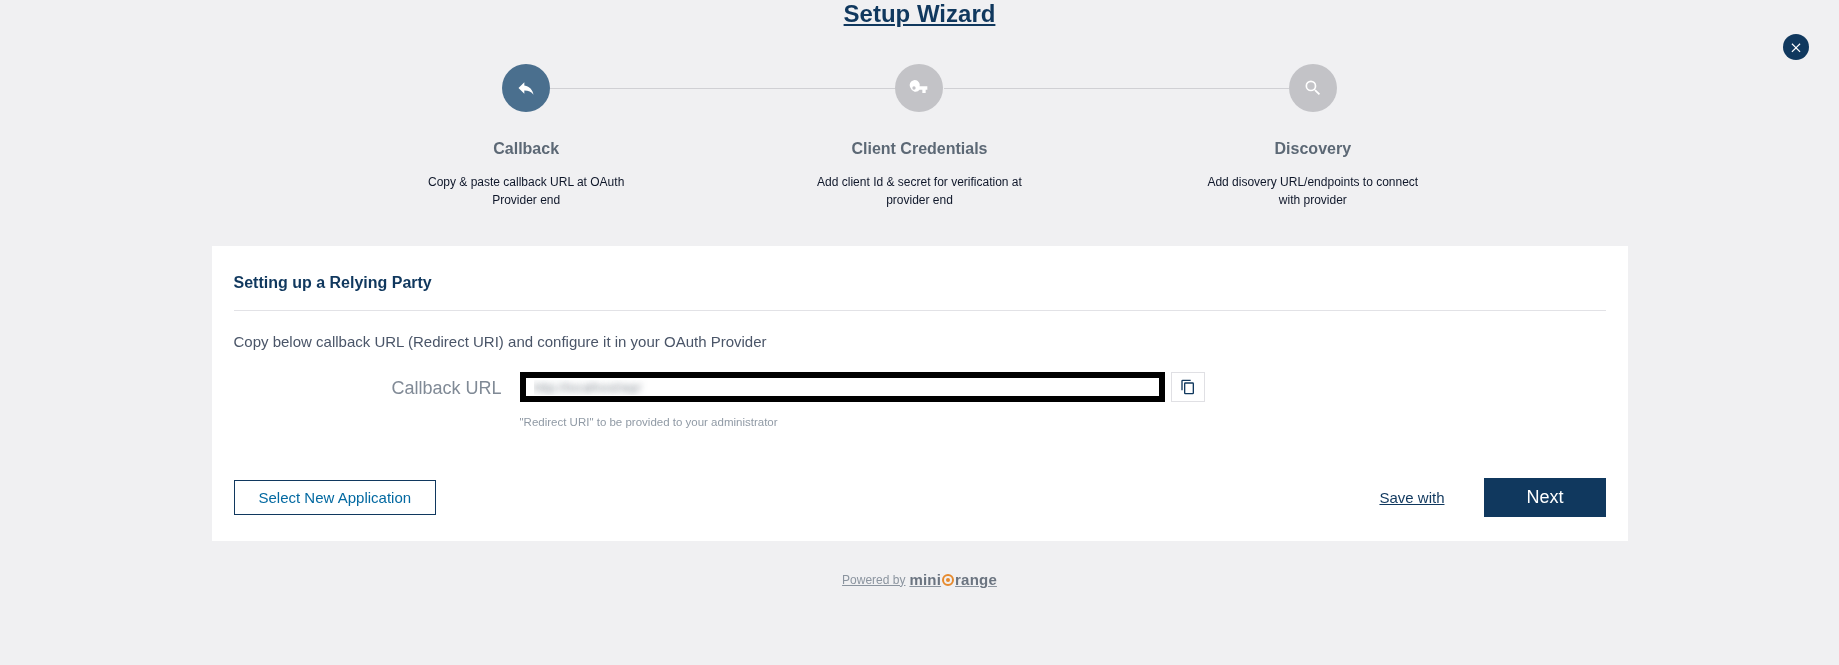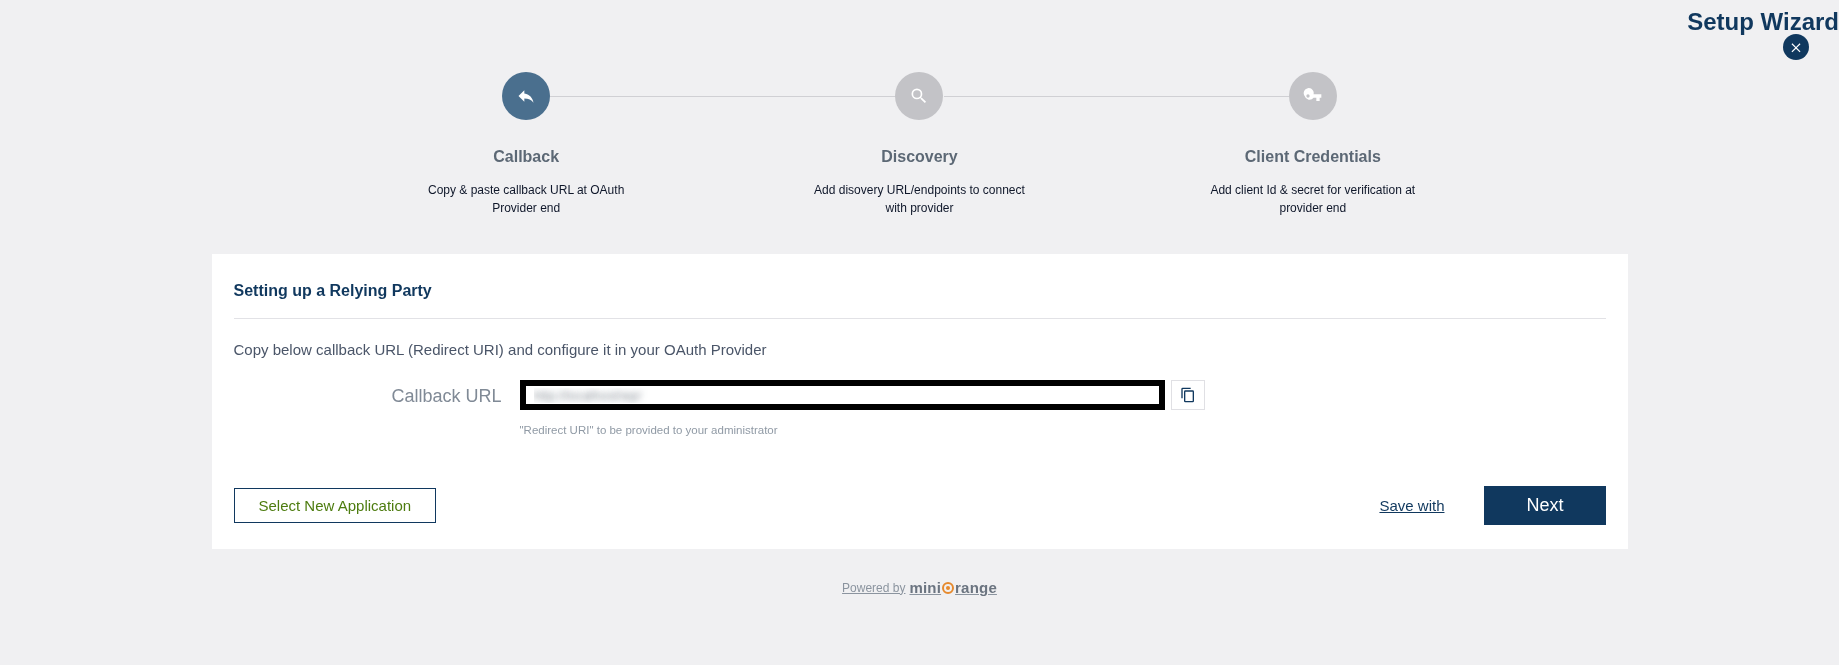--- a/index.html
+++ b/index.html
@@ -5,26 +5,27 @@
     * { box-sizing: border-box; margin: 0; padding: 0; }
     body {
       background: #f0f0f2;
       font-family: Verdana, Geneva, sans-serif;
       width: 1839px;
       height: 665px;
       position: relative;
       color: #4a5568;
     }
     .page-title {
-      text-align: right;
+      text-align: center;
       font-size: 24px;
       font-weight: 700;
       color: #10385e;
-      padding-top: 8px;
+      padding-top: 0px;
       margin-bottom: 36px;
+      text-decoration: underline;
     }
     .close-btn {
       position: absolute;
       top: 34px;
       right: 30px;
       width: 26px;
       height: 26px;
       background: #10385e;
       border-radius: 50%;
       border: none;
@@ -149,21 +150,21 @@
       padding-top: 4px;
     }
     .actions {
       display: flex;
       align-items: center;
       margin-top: 50px;
     }
     .btn-outline {
       border: 1px solid #10385e;
       background: #fff;
-      color: #4d7c0f;
+      color: #0369a1;
       font-size: 15px;
       padding: 8px 24px;
       cursor: pointer;
     }
     .spacer { flex: 1; }
     .save-draft {
       color: #10385e;
       font-size: 15px;
       text-decoration: underline;
       margin-right: 40px;
@@ -234,35 +235,35 @@
           <path d="M10 9V5l-7 7 7 7v-4.1c5 0 8.5 1.6 11 5.1-1-5-4-10-11-11z"></path>
         </svg>
     </div>
     <div class="step-title">Callback</div>
     <div class="step-desc">Copy &amp; paste callback URL at OAuth Provider end</div>
   </div>
 
   <div class="step">
     <div class="step-circle inactive">
       <svg viewBox="0 0 24 24">
+          <path d="M12.65 10A6 6 0 102 12a6 6 0 0010.65 2H16v4h4v-4h2v-4h-9.35zM6 14a2 2 0 112-2 2 2 0 01-2 2z"></path>
+        </svg>
+    </div>
+    <div class="step-title">Client Credentials</div>
+    <div class="step-desc">Add client Id &amp; secret for verification at provider end</div>
+  </div>
+
+  <div class="step">
+    <div class="step-circle inactive">
+      <svg viewBox="0 0 24 24">
           <path d="M15.5 14h-.79l-.28-.27A6.471 6.471 0 0016 9.5 6.5 6.5 0 109.5 16a6.47 6.47 0 004.23-1.57l.27.28v.79l5 4.99L20.49 19l-4.99-5zM9.5 14A4.5 4.5 0 1114 9.5 4.5 4.5 0 019.5 14z"></path>
         </svg>
     </div>
     <div class="step-title">Discovery</div>
     <div class="step-desc">Add disovery URL/endpoints to connect with provider</div>
-  </div>
-
-  <div class="step">
-    <div class="step-circle inactive">
-      <svg viewBox="0 0 24 24">
-          <path d="M12.65 10A6 6 0 102 12a6 6 0 0010.65 2H16v4h4v-4h2v-4h-9.35zM6 14a2 2 0 112-2 2 2 0 01-2 2z"></path>
-        </svg>
-    </div>
-    <div class="step-title">Client Credentials</div>
-    <div class="step-desc">Add client Id &amp; secret for verification at provider end</div>
   </div>
 </div>
 
 <div class="panel">
   <div class="panel-heading">Setting up a Relying Party</div>
   <div class="panel-text">Copy below callback URL (Redirect URI) and configure it in your OAuth Provider</div>
 
   <div class="field-row">
     <div class="field-label">Callback URL</div>
     <div class="field-input-wrap">

